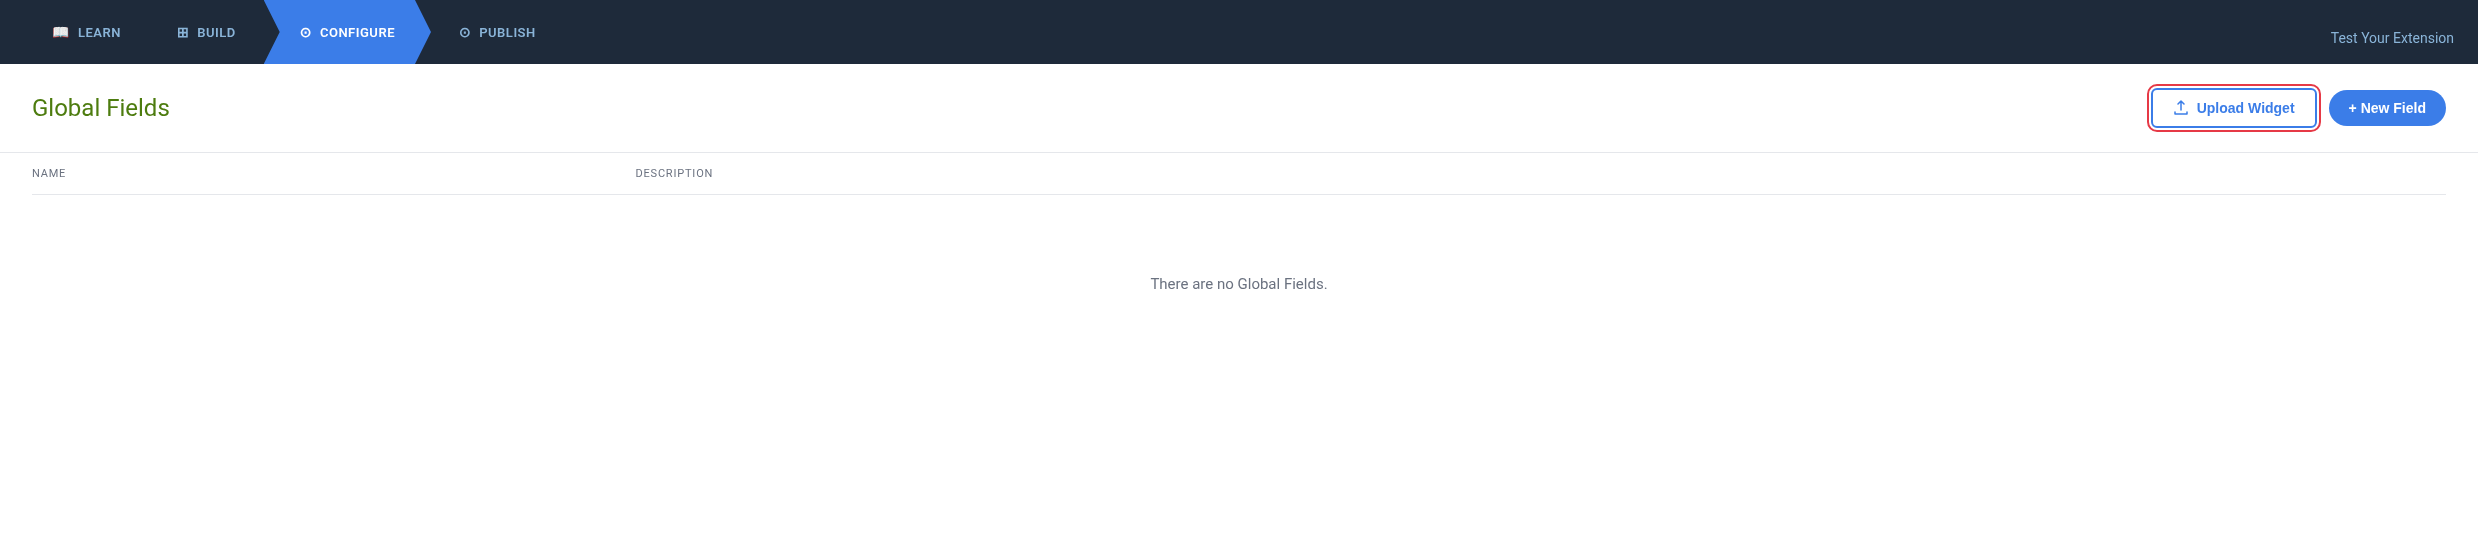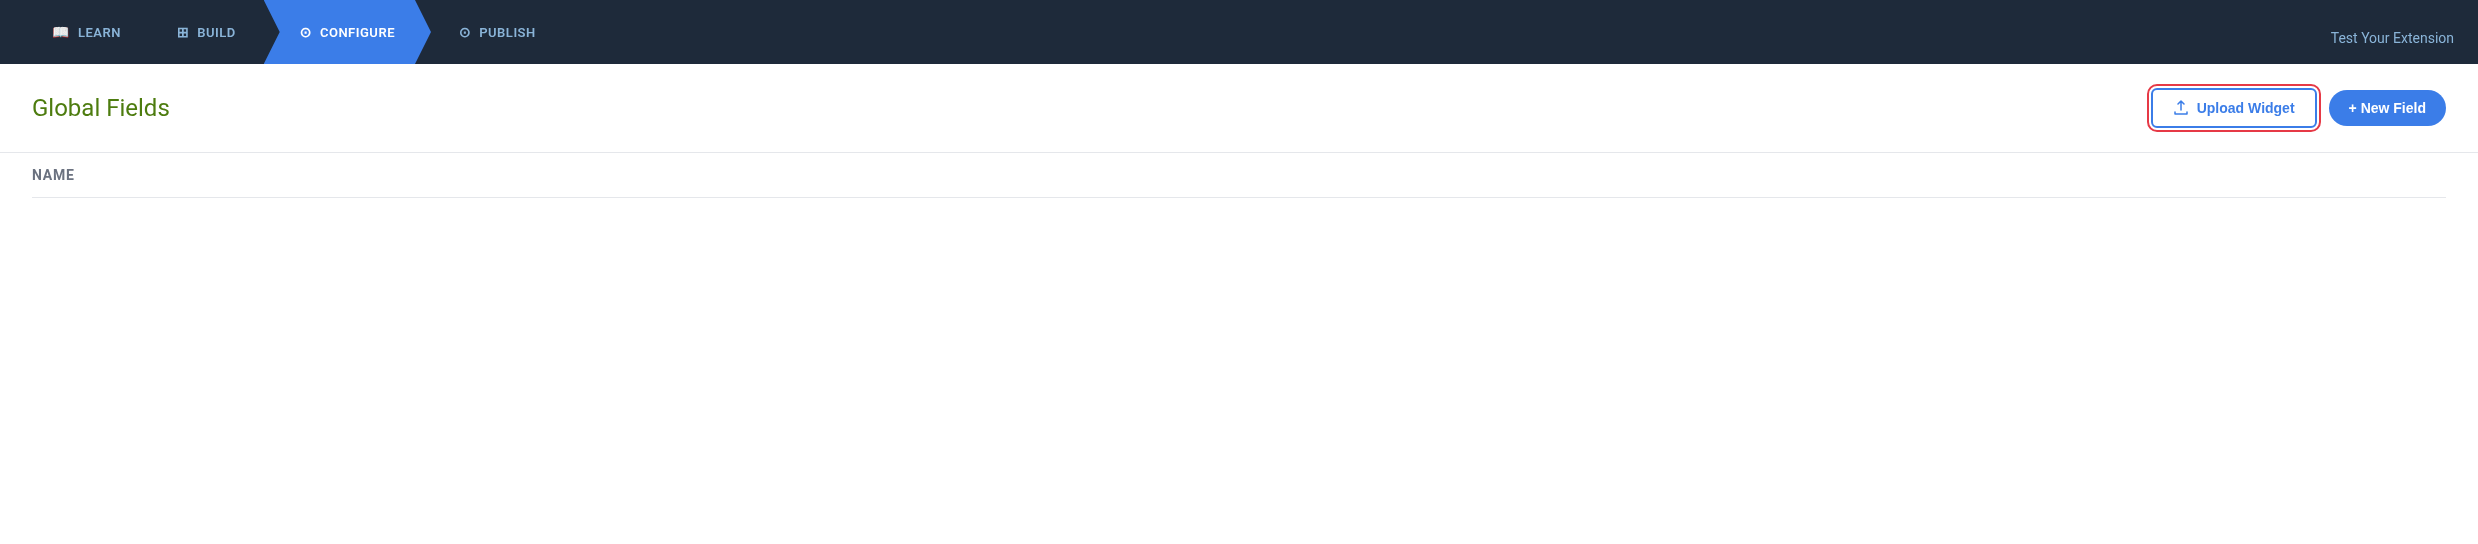--- a/index.html
+++ b/index.html
@@ -105,22 +105,22 @@
     .table-container {
       padding: 0 32px;
     }
     .table-header {
       display: grid;
       grid-template-columns: 1fr 1fr 1fr 1fr;
       padding: 14px 0;
       border-bottom: 1px solid #e5e7eb;
     }
     .col-header {
-      font-size: 14px;
-      font-weight: 700;
+      font-size: 11px;
+      font-weight: 400;
       color: #6b7280;
       letter-spacing: 0.8px;
       text-transform: uppercase;
     }
 
     
     .empty-state {
       display: flex;
       justify-content: center;
       align-items: center;
@@ -166,14 +166,18 @@
     </button>
     <button class="btn-new">
       <span>+ New Field</span>
     </button>
   </div>
 </div>
 
 <div class="table-container">
   <div class="table-header">
     <div class="col-header">NAME</div>
+    <div class="col-header">DESCRIPTION</div>
+  </div>
+  <div class="empty-state">
+    <span>There are no Global Fields.</span>
   </div>
 </div>
 
 </body></html>

